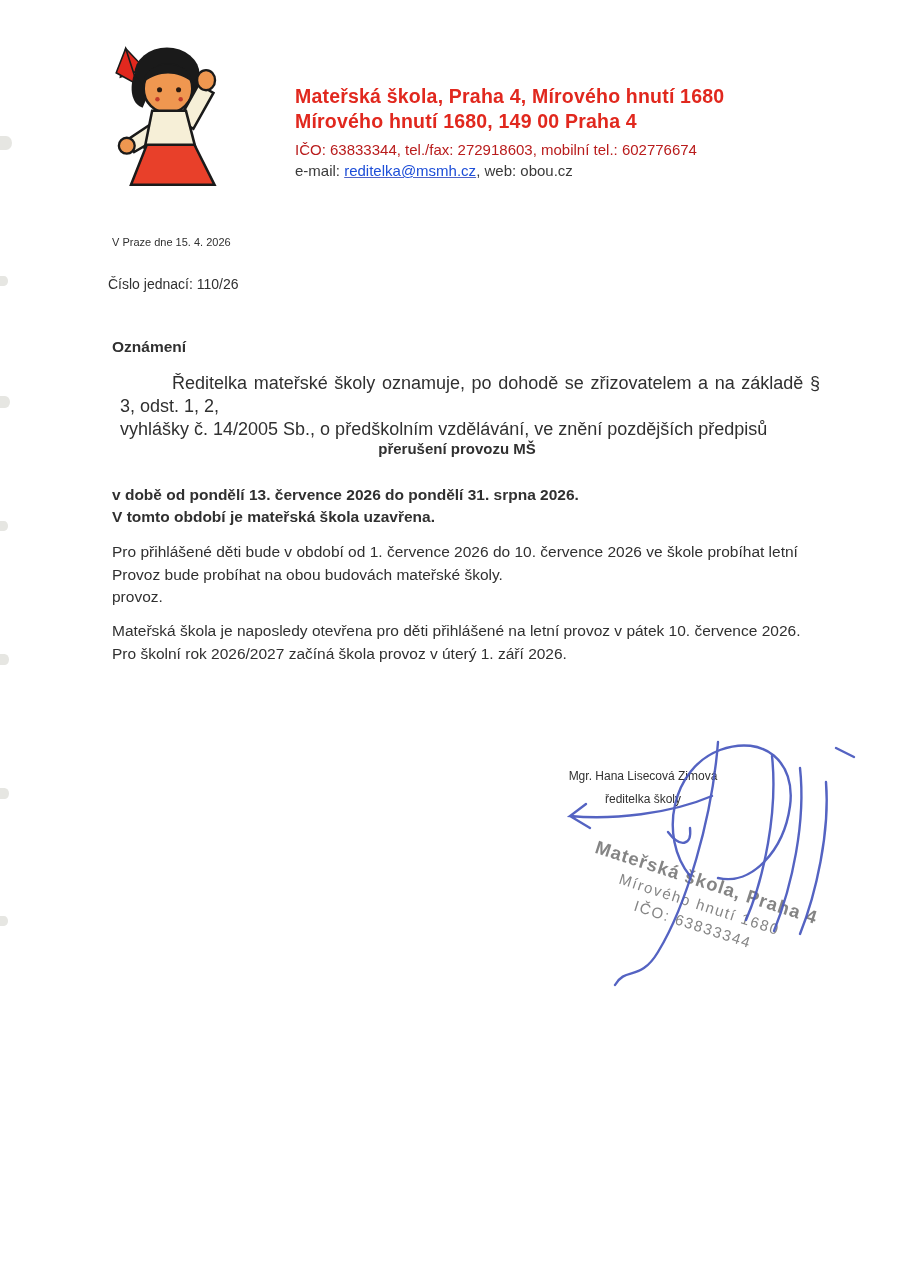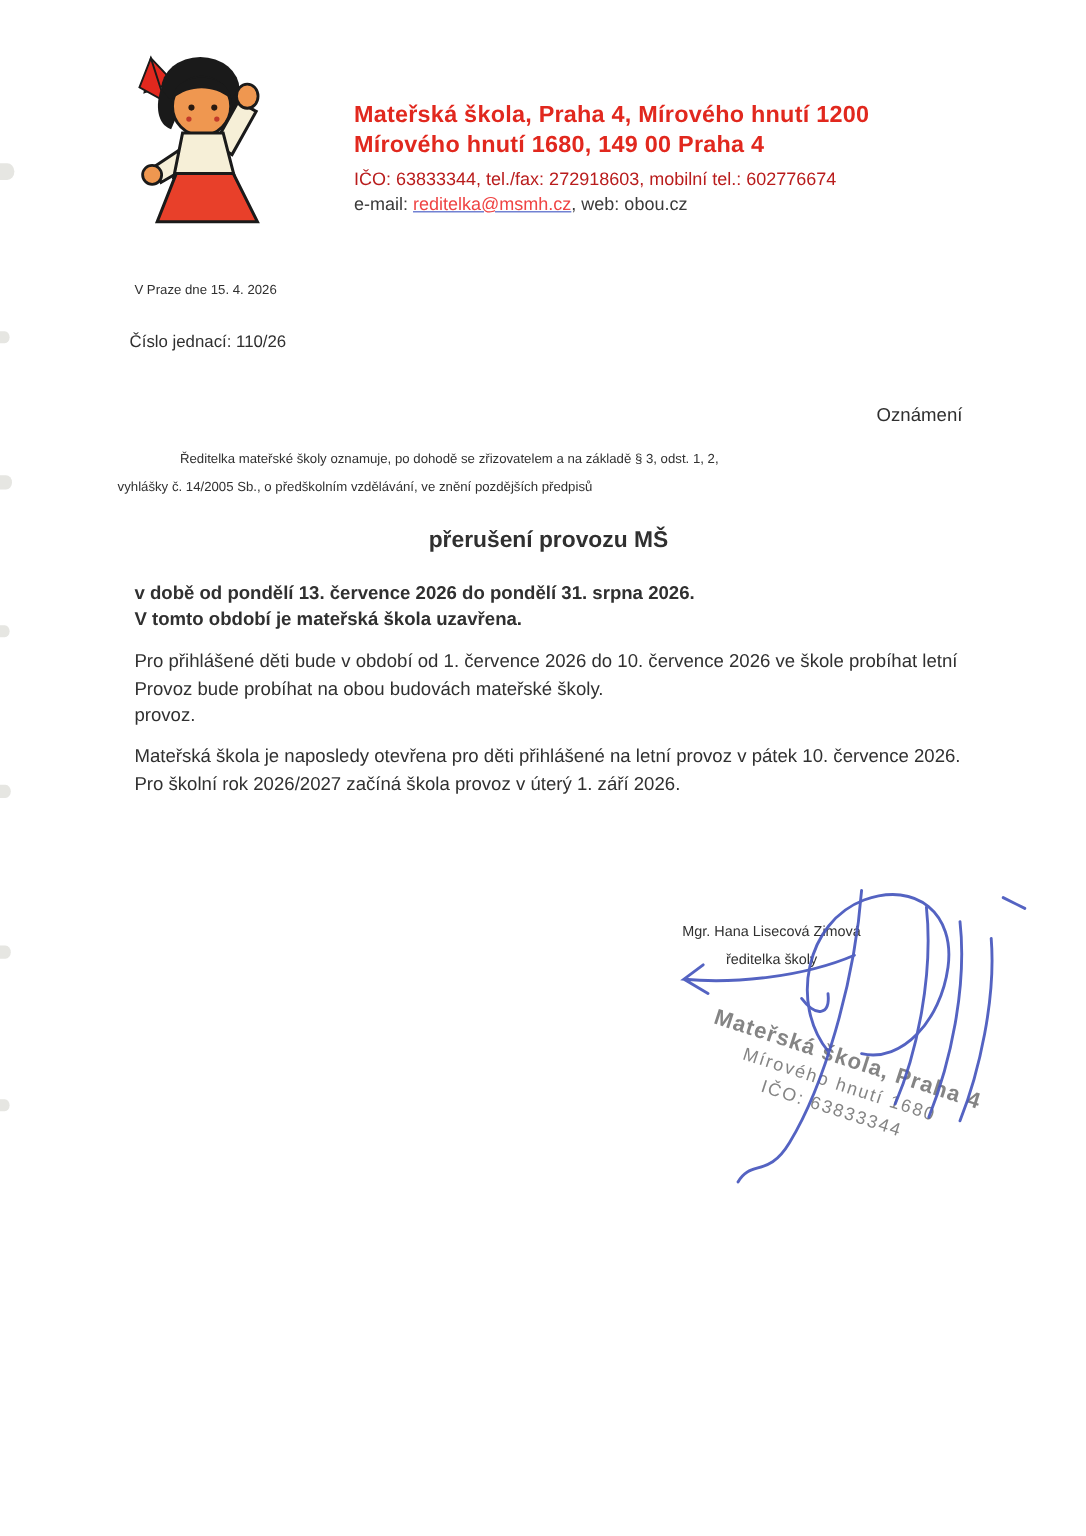--- a/index.html
+++ b/index.html
@@ -6,29 +6,29 @@
   .page{
     position:relative;width:905px;height:1280px;background:#ffffff;overflow:hidden;
     font-family:"Liberation Sans",sans-serif;color:#303030;
   }
   
   .logo{position:absolute;left:104px;top:40px;width:128px;height:148px;}
   .header-block{position:absolute;left:295px;top:84px;width:480px;}
   .hdr-red{font-size:19.5px;font-weight:bold;color:#e1281e;line-height:25px;letter-spacing:.2px;}
   .hdr-contact{font-size:15px;color:#b91c1c;margin-top:5px;line-height:21px;}
   .hdr-email{font-size:15px;color:#3a3a3a;line-height:22px;}
-  .email-link{color:#ef4444;text-decoration:underline;text-decoration-color:#4f63c8;cursor:pointer;}
+  .email-link{color:#1d4ed8;text-decoration:underline;text-decoration-color:#4f63c8;cursor:pointer;}
   
   .date-line{position:absolute;left:112px;top:236px;font-size:11px;}
   .ref-line{position:absolute;left:108px;top:276px;font-size:14px;}
   
-  .doc-title{position:absolute;left:112px;top:338px;width:690px;text-align:right;font-size:15.5px;font-weight:normal;}
-  .para1{position:absolute;left:98px;top:372px;width:700px;font-size:11px;line-height:23px;text-align:justify;}
+  .doc-title{position:absolute;left:112px;top:338px;width:690px;text-align:left;font-size:15.5px;font-weight:bold;}
+  .para1{position:absolute;left:120px;top:372px;width:700px;font-size:18px;line-height:23px;text-align:justify;}
   .para1 .indent{display:inline-block;width:52px;}
-  .subject-line{position:absolute;left:112px;top:440px;width:690px;text-align:center;font-size:19px;font-weight:bold;}
+  .subject-line{position:absolute;left:112px;top:440px;width:690px;text-align:center;font-size:15px;font-weight:bold;}
   .period-block{position:absolute;left:112px;top:484px;width:690px;text-align:left;font-size:15.5px;font-weight:bold;line-height:22px;}
   .para2{position:absolute;left:112px;top:541px;width:780px;font-size:15.5px;line-height:22.5px;}
   .para3{position:absolute;left:112px;top:620px;width:780px;font-size:15.5px;line-height:22.5px;}
   
   .sig-block{position:absolute;left:543px;top:765px;width:200px;text-align:center;font-size:12px;line-height:23px;}
   .stamp{
     position:absolute;left:577px;top:828px;width:280px;text-align:center;
     transform:rotate(18deg);transform-origin:0 0;color:#747474;opacity:.88;
   }
   .stamp-l1{font-size:18.5px;font-weight:bold;letter-spacing:1px;line-height:24px;}
@@ -68,21 +68,21 @@
       <polygon points="70,76 89,42 103,50 84,84" fill="#f6efd7" stroke="#1a1a1a" stroke-width="2.4"></polygon>
       <ellipse cx="96" cy="38" rx="8.5" ry="9.5" fill="#ef9750" stroke="#1a1a1a" stroke-width="2.2"></ellipse>
 
       <polygon points="45,67 77,67 86,102 38,102" fill="#f6efd7" stroke="#1a1a1a" stroke-width="2.4"></polygon>
 
       <polygon points="40,99 85,99 104,137 25,137" fill="#e8402a" stroke="#1a1a1a" stroke-width="2.4"></polygon>
     </svg>
   </div>
 
   <div class="header-block">
-    <div class="hdr-red">Mateřská škola, Praha 4, Mírového hnutí 1200</div>
+    <div class="hdr-red">Mateřská škola, Praha 4, Mírového hnutí 1680</div>
     <div class="hdr-red">Mírového hnutí 1680, 149 00 Praha 4</div>
     <div class="hdr-contact">IČO: 63833344, tel./fax: 272918603, mobilní tel.: 602776674</div>
     <div class="hdr-email"><span>e-mail: </span><span class="email-link">reditelka@msmh.cz</span><span>, web: obou.cz</span></div>
   </div>
 
   <div class="date-line">V Praze dne 15. 4. 2026</div>
   <div class="ref-line">Číslo jednací: 110/26</div>
 
   <div class="doc-title">Oznámení</div>
 

